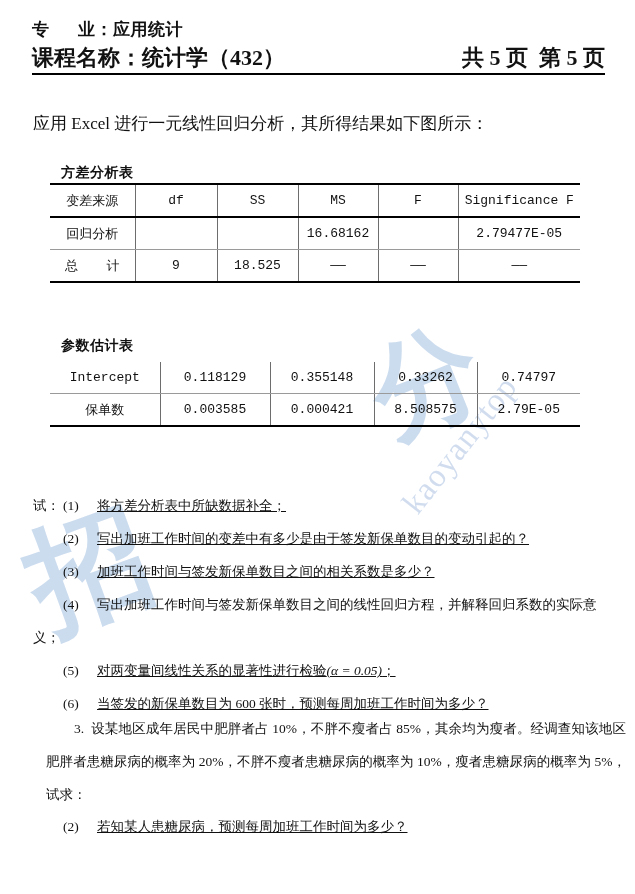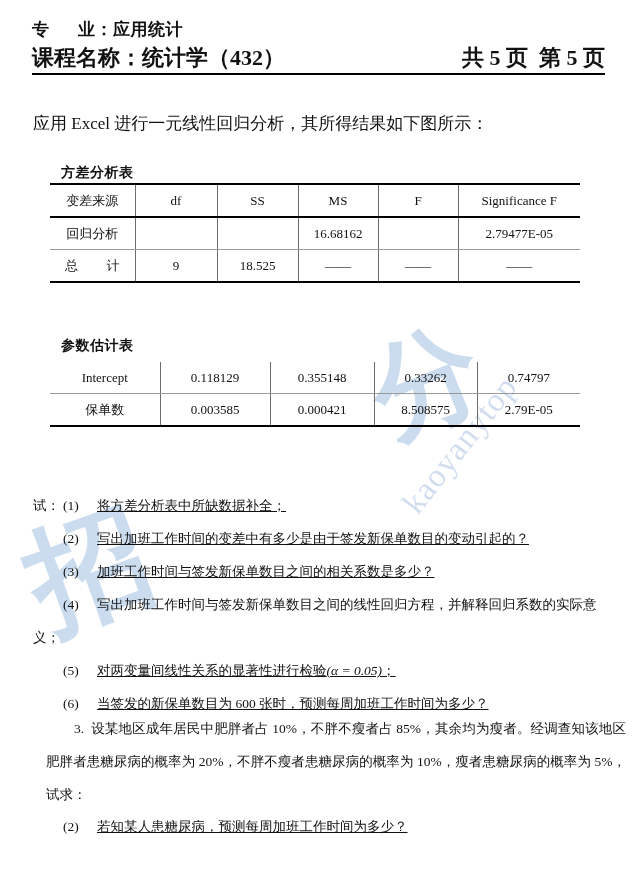--- a/index.html
+++ b/index.html
@@ -116,21 +116,21 @@
     table-layout: fixed;
     font-size: 13px;
   }
   table.xl td {
     text-align: center;
     vertical-align: middle;
     border-right: 1px solid #6d6d6d;
     border-bottom: 1px solid #9a9a9a;
     padding: 0;
     height: 31px;
-    font-family: Liberation Serif, serif;
+    font-family: Liberation Mono, monospace;
   }
   table.xl td:last-child { border-right: none; }
   table.xl tr.hdr td {
     border-bottom: 2.4px solid #000;
   }
   table.xl tr.hdr {
     border-top: 2.4px solid #000;
   }
   table.xl tr:last-child td {
     border-bottom: 2.4px solid #000;

